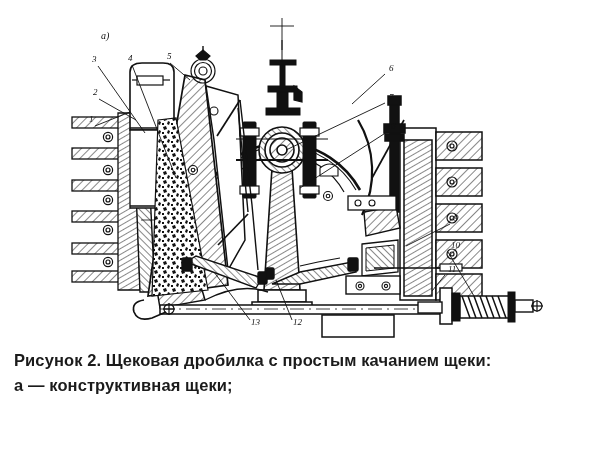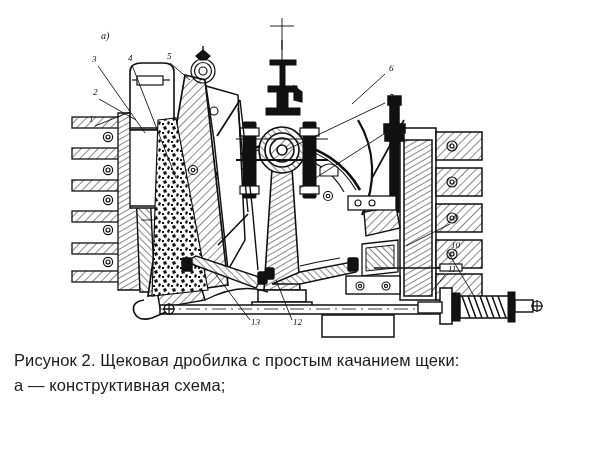--- a/index.html
+++ b/index.html
@@ -30,20 +30,21 @@
   #caption {
     position: absolute;
     left: 14px;
     top: 348px;
     width: 570px;
     font-family: "Liberation Sans", sans-serif;
     font-size: 16.5px;
     line-height: 25px;
     color: #1b1b1b;
     letter-spacing: 0.1px;
+    font-weight: bold;
   }
   #caption .cap-line {
     display: block;
     white-space: nowrap;
   }
   .lbl {
     font-family: "Liberation Serif", serif;
     font-style: italic;
     font-size: 9px;
     fill: #111111;
@@ -318,16 +319,16 @@
         <text class="lbl" x="451" y="248">10</text>
         <text class="lbl" x="448" y="272">11</text>
         <text class="lbl" x="293" y="325">12</text>
         <text class="lbl" x="251" y="325">13</text>
       </g>
     </svg>
   </div>
 
   <div id="caption">
     <span class="cap-line">Рисунок 2. Щековая дробилка с простым качанием щеки:</span>
-    <span class="cap-line">а — конструктивная схема;</span>
+    <span class="cap-line">а — конструктивная щеки;</span>
   </div>
 
 </div>
 
 </body></html>

